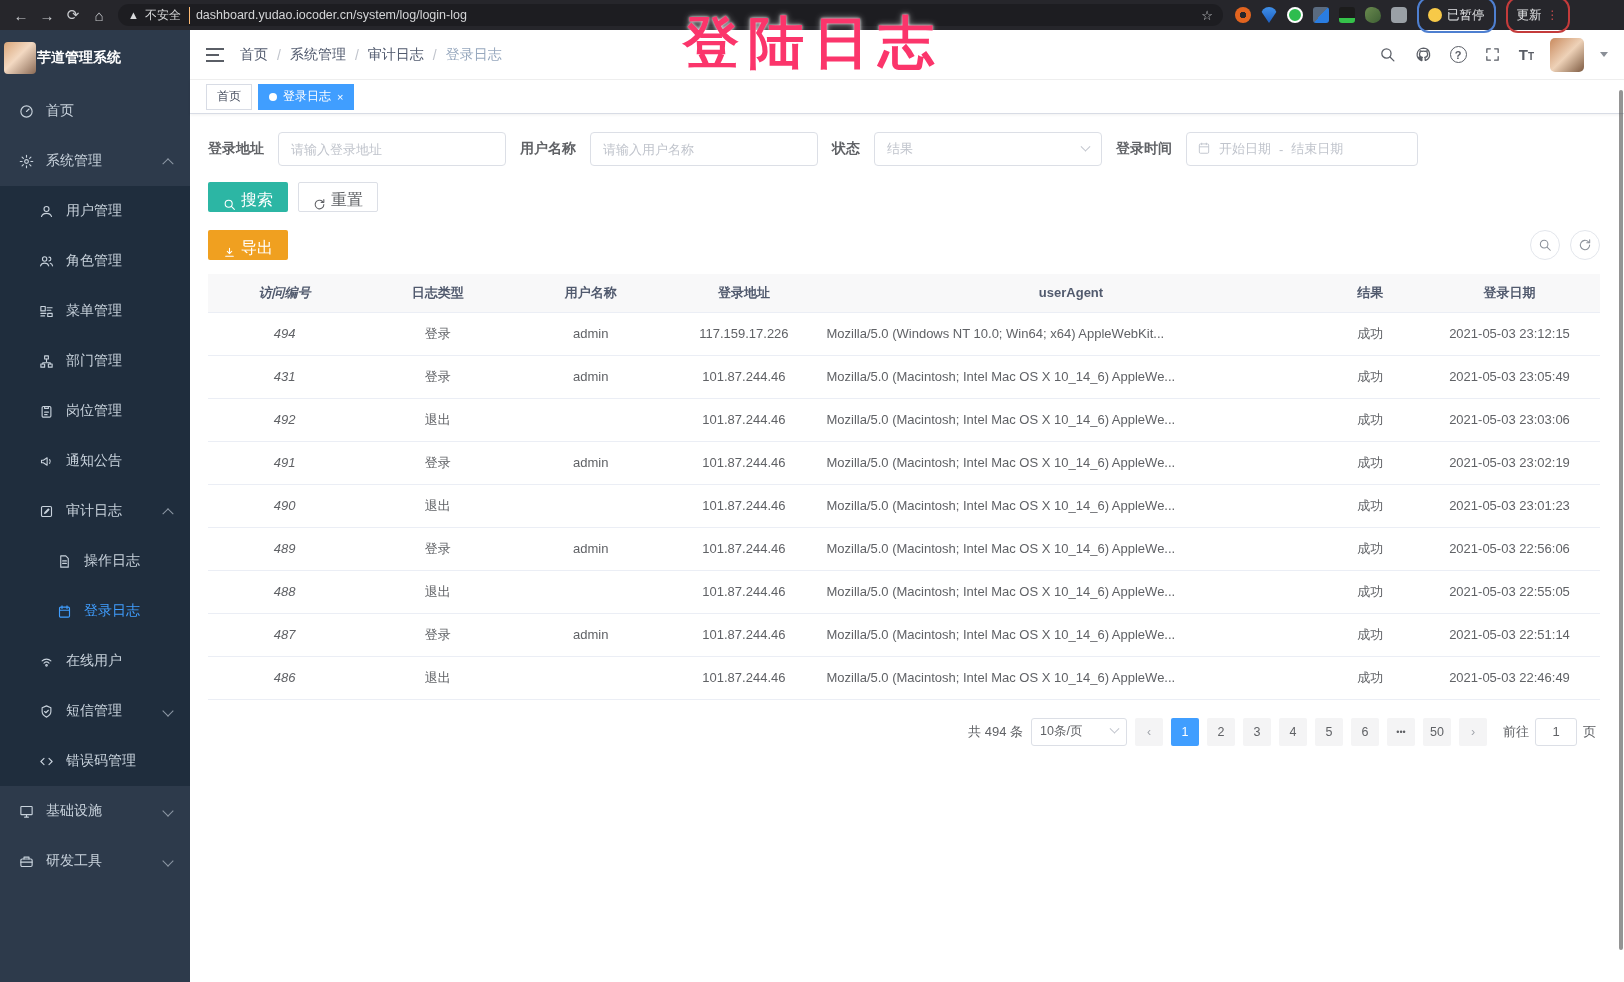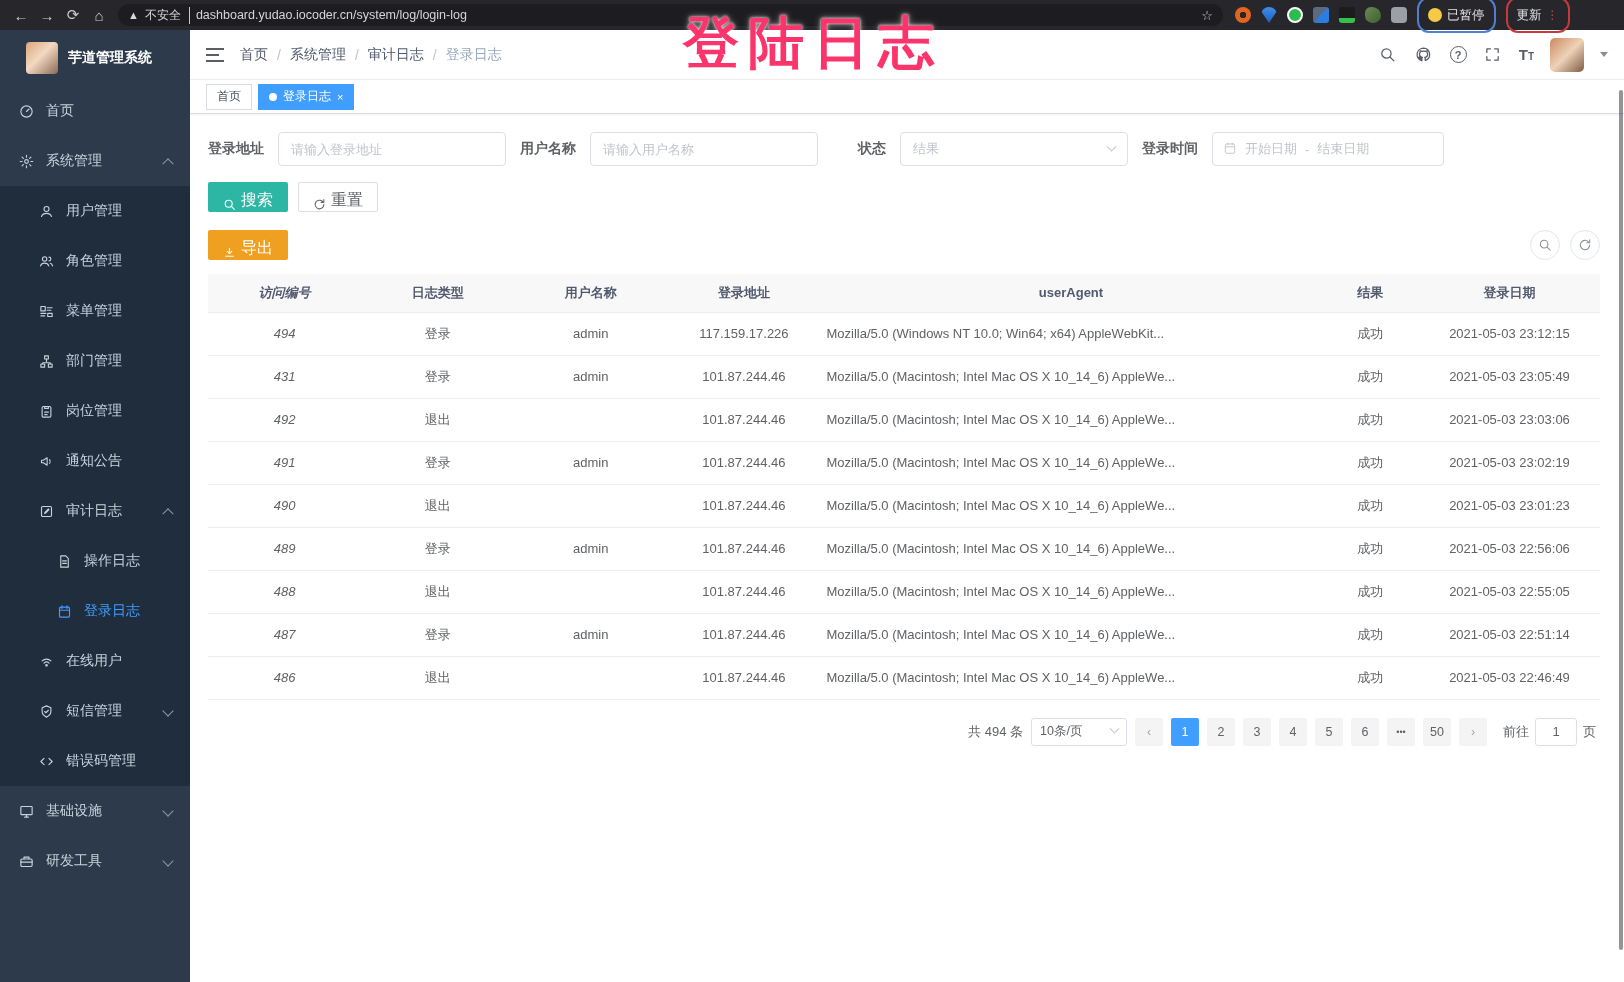--- a/index.html
+++ b/index.html
@@ -31,21 +31,21 @@
     font-size:56px; font-weight:bold; letter-spacing:9px; color:#fb356b;
     text-shadow:0 0 3px rgba(255,255,255,.95), 0 0 7px rgba(255,255,255,.55);
     pointer-events:none; }
 
   
   .app { display:flex; height:952px; }
 
   
   .sidebar { width:190px; background:#2d3a4b; color:#c8d2dc; flex:0 0 190px;
     display:flex; flex-direction:column; font-size:14px; }
-  .logo { height:56px; display:flex; align-items:center; gap:10px; padding:0 26px;text-align:center; }
+  .logo { height:56px; display:flex; align-items:center; gap:1px; padding:0 4px;text-align:center; }
   .logo-img { width:32px; height:32px; border-radius:4px;
     background:linear-gradient(135deg,#d9a679 0%,#f3d9c2 45%,#8a6a55 100%); }
   .logo-title { color:#fff; font-weight:bold; font-size:14px; }
   .menu { flex:1; overflow:hidden; }
   .mi { height:50px; display:flex; align-items:center; gap:12px; padding:0 18px; cursor:pointer; }
   .mi .lbl { flex:1; }
   .mi.l1 { padding-left:38px; background:#1f2d3d; }
   .mi.l2 { padding-left:56px; background:#1f2d3d; }
   .mi.active .lbl { color:#409eff; }
   .micon { width:16px; height:16px; flex:0 0 16px; display:flex; align-items:center;
@@ -400,21 +400,21 @@
       </span>
     </div>
 
     <div class="content">
 
       <div class="filters">
         <span class="f-label">登录地址</span>
         <input class="f-input" placeholder="请输入登录地址" style="">
         <span class="f-label">用户名称</span>
         <input class="f-input" placeholder="请输入用户名称" style="">
-        <span class="f-label" style="margin-left:26px">状态</span>
+        <span class="f-label" style="">状态</span>
         <div class="f-select">
           <span>结果</span>
           <span class="sel-chev"></span>
         </div>
         <span class="f-label">登录时间</span>
         <div class="f-range">
           <span class="cal"><svg viewBox="0 0 24 24">
                 <rect x="4" y="5" width="16" height="16" rx="2"></rect>
                 <path d="M8 3v4M16 3v4M4 10h16"></path>
               </svg></span>

